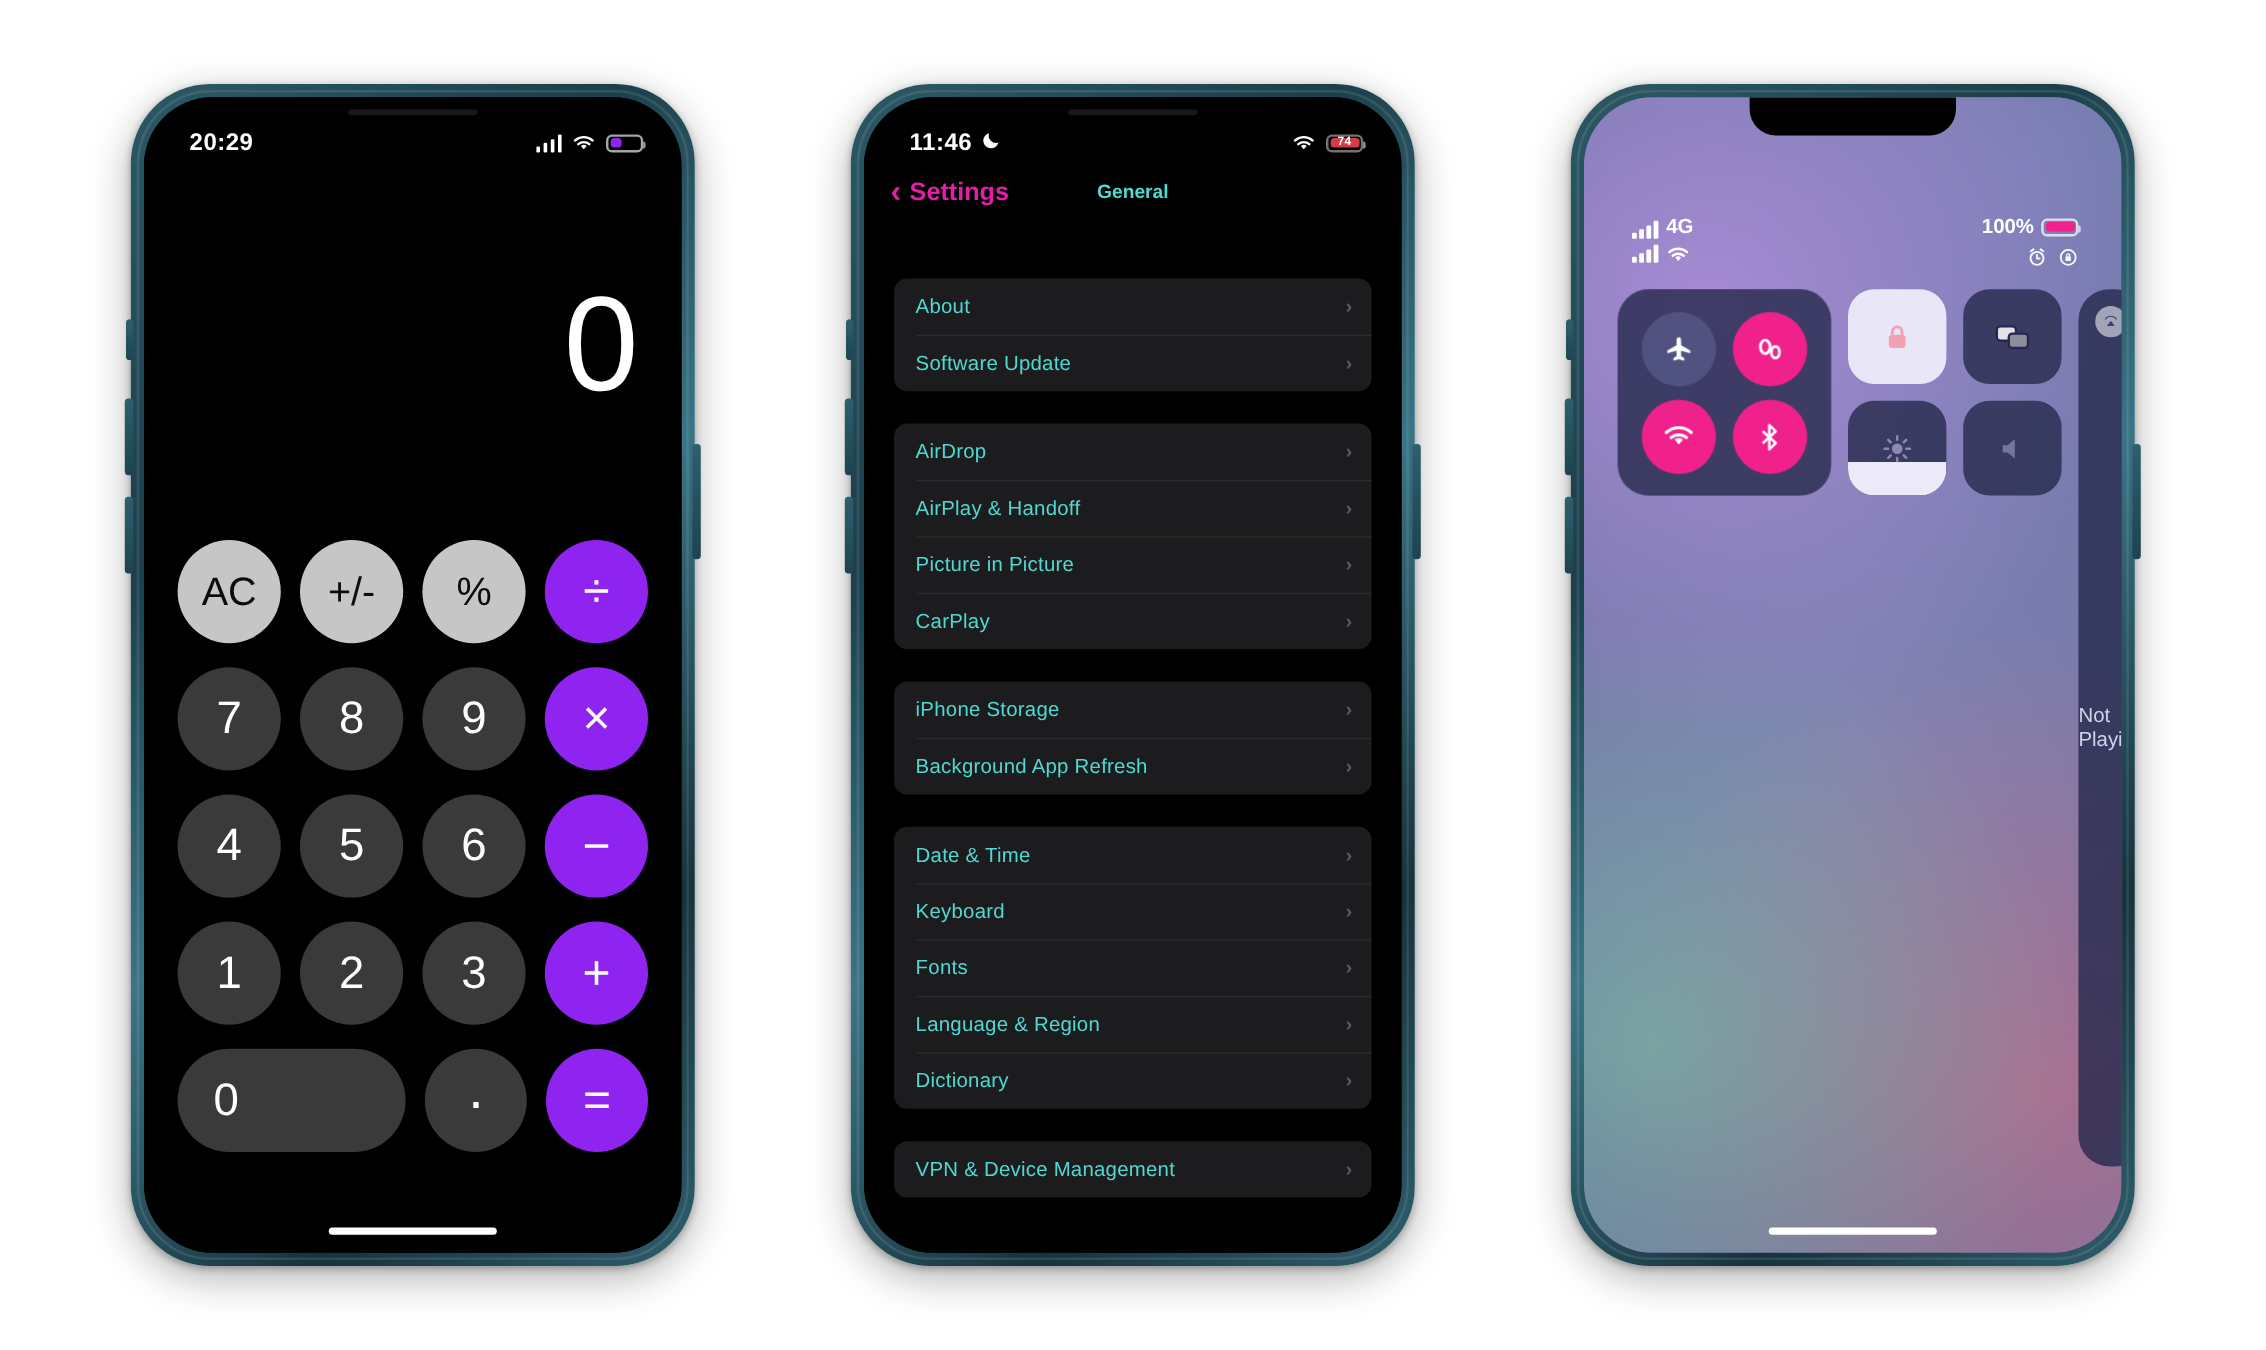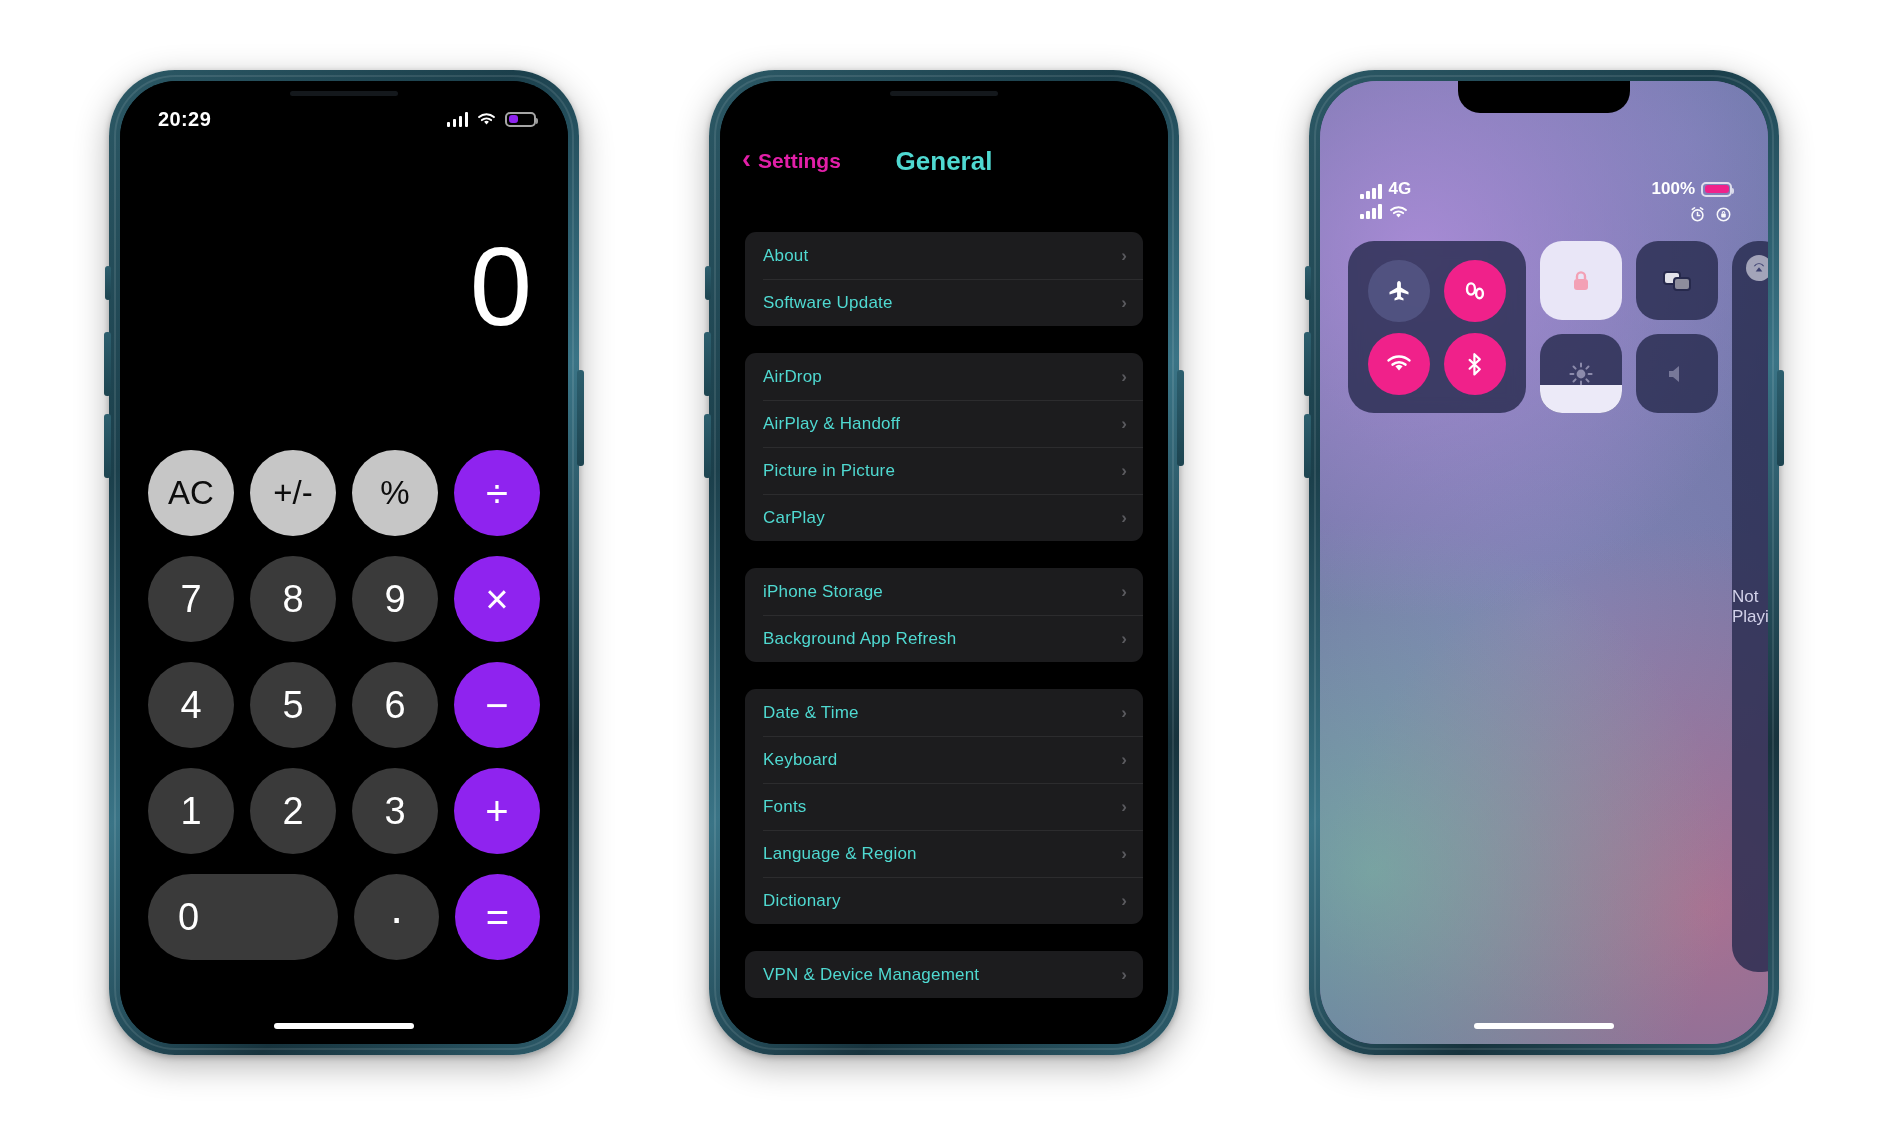--- a/index.html
+++ b/index.html
@@ -84,21 +84,21 @@
 
   
   .settings { position:absolute; inset:0; background:#000; display:flex; flex-direction:column; }
   .nav {
     height:56px; margin-top:52px; display:flex; align-items:center; position:relative; padding:0 22px;
   }
   .nav-back { display:flex; align-items:center; gap:7px; color:#e21fa8; font-size:21px; font-weight:600; }
   .nav-back .chev { font-size:27px; line-height:1; font-weight:700; margin-top:-3px; }
   .nav-title {
     position:absolute; left:0; right:0; text-align:center; color:#4fd9d1;
-    font-size:26px; font-weight:600; pointer-events:none;
+    font-size:16px; font-weight:600; pointer-events:none;
   }
   .set-scroll { flex:1; padding:16px 25px 0; overflow:hidden; }
   .set-group { background:#1c1c1e; border-radius:11px; margin-bottom:26px; overflow:hidden;margin-top:27px; }
   .set-row {
     height:47px; display:flex; align-items:center; justify-content:space-between;
     padding:0 16px 0 18px; position:relative;
   }
   .set-row + .set-row::before {
     content:""; position:absolute; left:18px; right:0; top:0; height:1px; background:#2c2c2e;
   }
@@ -245,20 +245,43 @@
   <div class="phone">
     <div class="frame"></div>
     <div class="btn-side btn-mute"></div>
     <div class="btn-side btn-vup"></div>
     <div class="btn-side btn-vdn"></div>
     <div class="btn-side btn-pwr"></div>
 
     <div class="screen">
       <div class="notch-bar"></div>
 
+      <div class="statusbar">
+        <div class="sb-left">
+          <span>11:46</span>
+          <span>
+            <svg width="17" height="17" viewBox="0 0 17 17">
+                <path d="M14 10.8A6.2 6.2 0 0 1 6.2 3 6.4 6.4 0 1 0 14 10.8z" fill="#fff"></path>
+              </svg>
+          </span>
+        </div>
+        <div class="sb-right">
+          <span>
+            <svg width="19" height="14" viewBox="0 0 19 14">
+                <path d="M9.5 12.4l2.4-2.7a3.6 3.6 0 0 0-4.8 0z" fill="#fff"></path>
+                <path d="M2.1 5.1a11 11 0 0 1 14.8 0" stroke="#fff" stroke-width="2" fill="none" stroke-linecap="round"></path>
+                <path d="M4.9 8.1a7.2 7.2 0 0 1 9.2 0" stroke="#fff" stroke-width="2" fill="none" stroke-linecap="round"></path>
+              </svg>
+          </span>
+          <span class="batt" style="border-color:rgba(255,255,255,.45);display:flex;align-items:center;justify-content:center">
+            <b style="left:1.5px;right:1.5px;background:#d63b4a"></b>
+            <span style="position:relative;z-index:2;font-size:10px;color:#fff;font-weight:700;line-height:1">74</span>
+          </span>
+        </div>
+      </div>
 
       <div class="settings">
         <div class="nav">
           <div class="nav-back">
             <span class="chev">‹</span>
             <span>Settings</span>
           </div>
           <div class="nav-title">General</div>
         </div>
 

